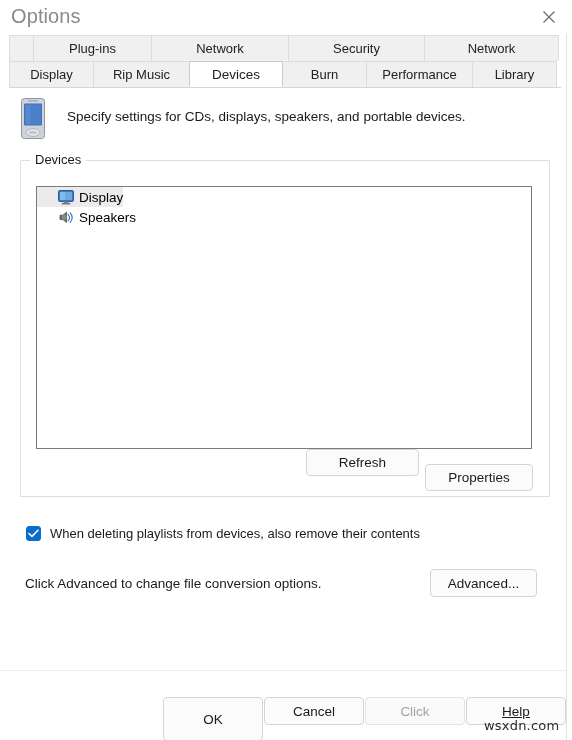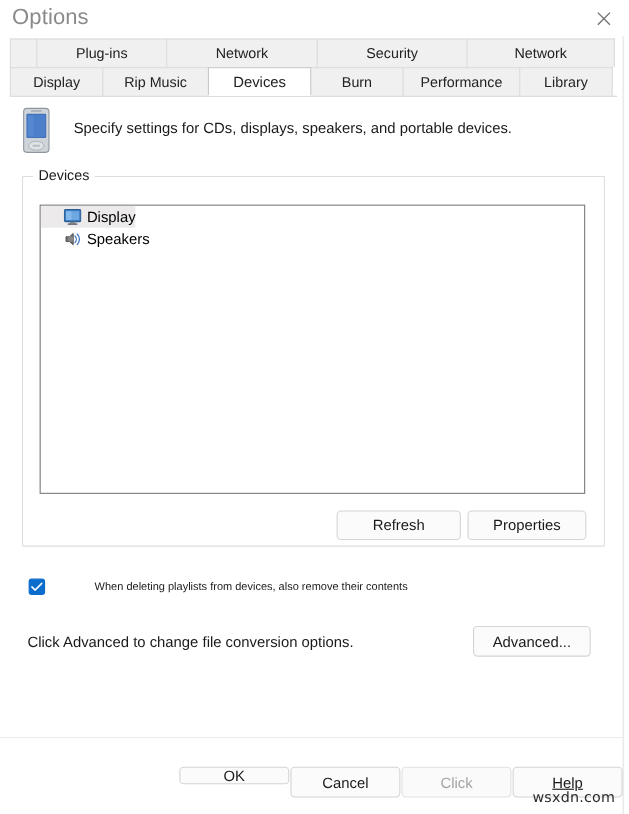--- a/index.html
+++ b/index.html
@@ -196,21 +196,21 @@
     display: flex;
     align-items: center;
     justify-content: center;
     cursor: default;
     padding: 0;
   }
   .btn.disabled { color: #a4a4a4; background: #fafafa; border-color: #e2e2e2; }
 
   .btn-refresh {
     position: absolute;
-    left: 285px; top: 303px;
+    left: 285px; top: 288px;
     width: 113px; height: 27px;
   }
   .btn-properties {
     position: absolute;
     left: 404px; top: 303px;
     width: 108px; height: 27px;
   }
 
   
   .checkbox-row {
@@ -226,24 +226,23 @@
     background: #0a6ccd;
     border: 1px solid #0a6ccd;
     border-radius: 3px;
     margin-right: 9px;
     display: flex;
     align-items: center;
     justify-content: center;
     flex: 0 0 auto;
   }
   .checkbox-label {
-    font-size: 10px;
+    font-size: 13px;
     color: #1a1a1a;
     white-space: nowrap;
-    margin-left: 36px;
   }
 
   
   .advanced-text {
     position: absolute;
     left: 25px; top: 543px;
     font-size: 13.5px;
     color: #1a1a1a;
     white-space: nowrap;
   }
@@ -253,21 +252,21 @@
     width: 107px; height: 28px;
   }
 
   
   .bottom-sep {
     position: absolute;
     left: 0; top: 637px;
     width: 566px; height: 1px;
     background: #ececec;
   }
-  .btn-ok     { position: absolute; left: 163px; top: 664px; width: 100px; height: 16px; }
+  .btn-ok     { position: absolute; left: 163px; top: 664px; width: 100px; height: 44px; }
   .btn-cancel { position: absolute; left: 264px; top: 664px; width: 100px; height: 28px; }
   .btn-apply  { position: absolute; left: 365px; top: 664px; width: 100px; height: 28px; }
   .btn-help   { position: absolute; left: 466px; top: 664px; width: 100px; height: 28px; text-decoration: underline; }
 
   .watermark {
     position: absolute;
     left: 484px; top: 718px;
     font-family: "DejaVu Sans", sans-serif;
     font-size: 13px;
     color: #2b2b2b;

